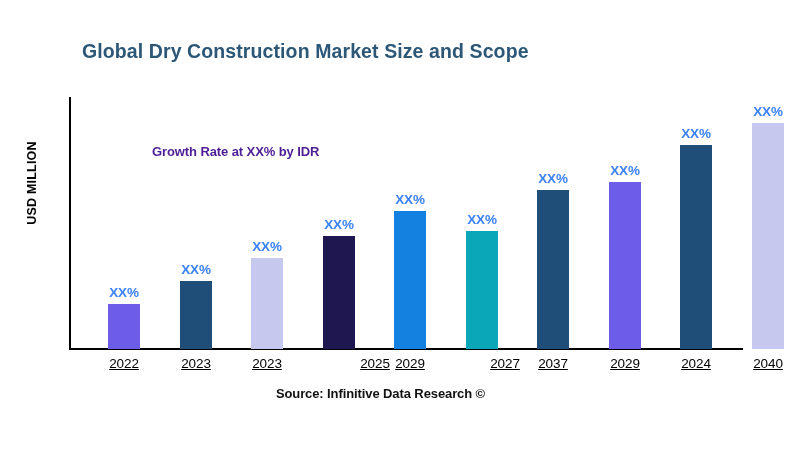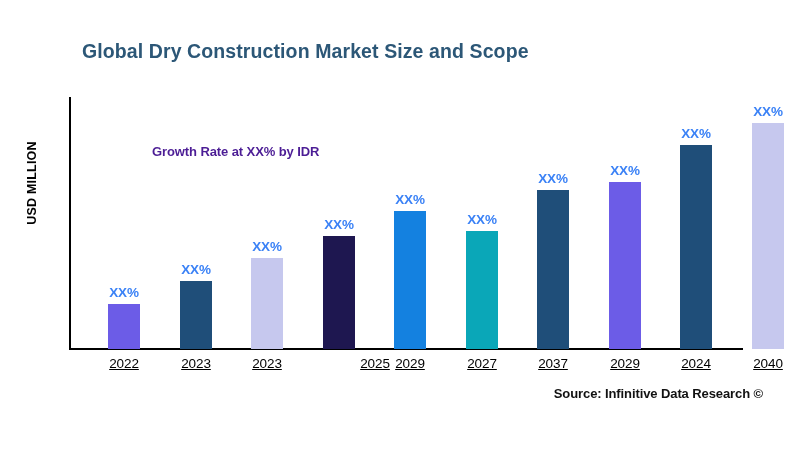--- a/index.html
+++ b/index.html
@@ -121,24 +121,24 @@
     font-size: 13px;
     font-weight: bold;
     color: #4c1d95;
     white-space: nowrap;
     letter-spacing: -0.1px;
   }
 
   
   #source-note {
     position: absolute;
-    left: 18px;
+    left: 8px;
     top: 386px;
     width: 745px;
-    text-align: right;
+    text-align: center;
     font-size: 13px;
     font-weight: bold;
     color: #111111;
     letter-spacing: -0.1px;
   }
 </style>
 </head>
 <body>
 
 <div id="canvas">
@@ -172,21 +172,21 @@
         <div class="x-tick-label" style="bottom: auto; top: 120px; margin-left: 36px;">2025</div>
       </div>
       <div class="bar-group" style="left: 394px; bottom: 101px; height: 138px;">
         <div class="bar" style="background: rgb(20, 129, 224); height: 138px;"></div>
         <div class="bar-value" style="bottom: 142px;">XX%</div>
         <div class="x-tick-label" style="bottom: auto; top: 145px;">2029</div>
       </div>
       <div class="bar-group" style="left: 466px; bottom: 101px; height: 118px;">
         <div class="bar" style="background: rgb(10, 167, 184); height: 118px;"></div>
         <div class="bar-value" style="bottom: 122px;">XX%</div>
-        <div class="x-tick-label" style="bottom: auto; top: 125px;">2027</div>
+        <div class="x-tick-label" style="bottom: auto; top: 125px; margin-left: 23px;">2027</div>
       </div>
       <div class="bar-group" style="left: 537px; bottom: 101px; height: 159px;">
         <div class="bar" style="background: rgb(31, 78, 121); height: 159px;"></div>
         <div class="bar-value" style="bottom: 163px;">XX%</div>
         <div class="x-tick-label" style="bottom: auto; top: 166px;">2037</div>
       </div>
       <div class="bar-group" style="left: 609px; bottom: 101px; height: 167px;">
         <div class="bar" style="background: rgb(108, 92, 231); height: 167px;"></div>
         <div class="bar-value" style="bottom: 171px;">XX%</div>
         <div class="x-tick-label" style="bottom: auto; top: 174px;">2029</div>

